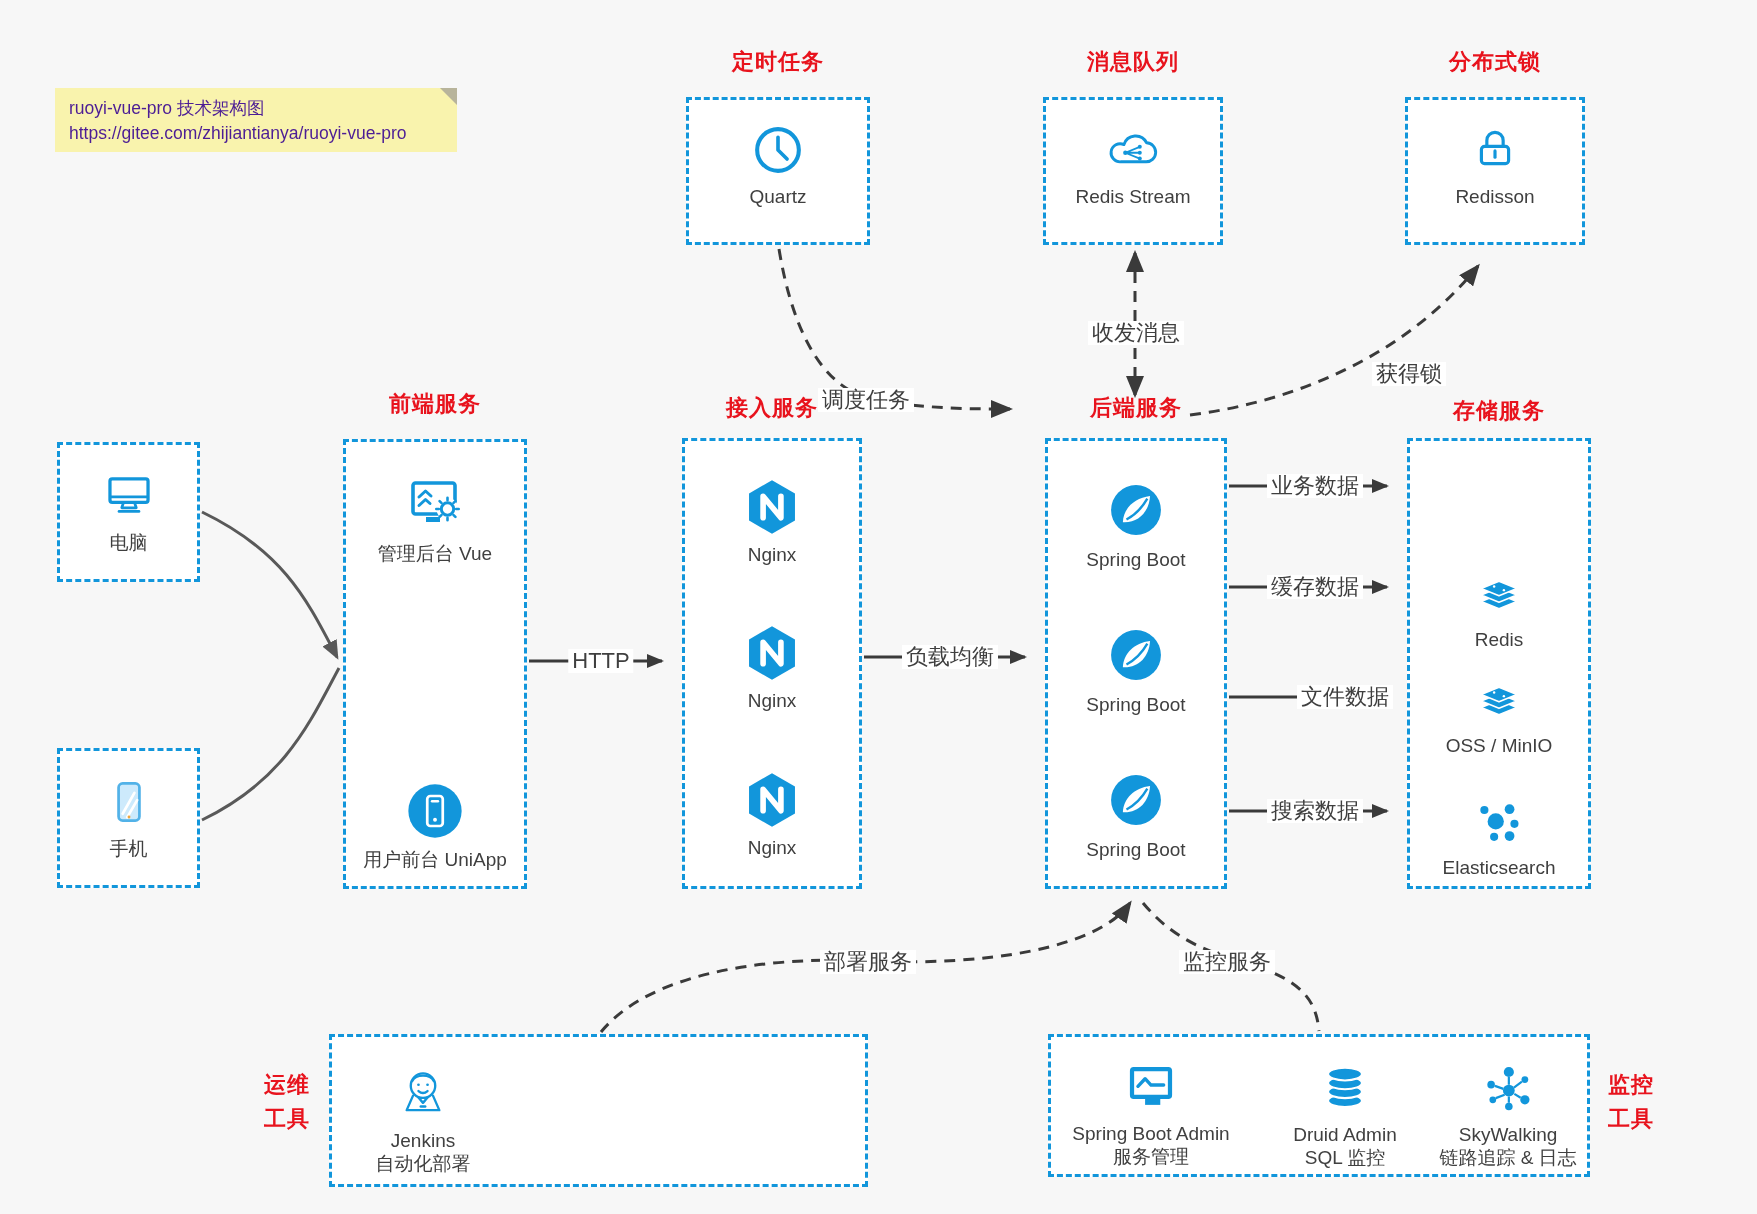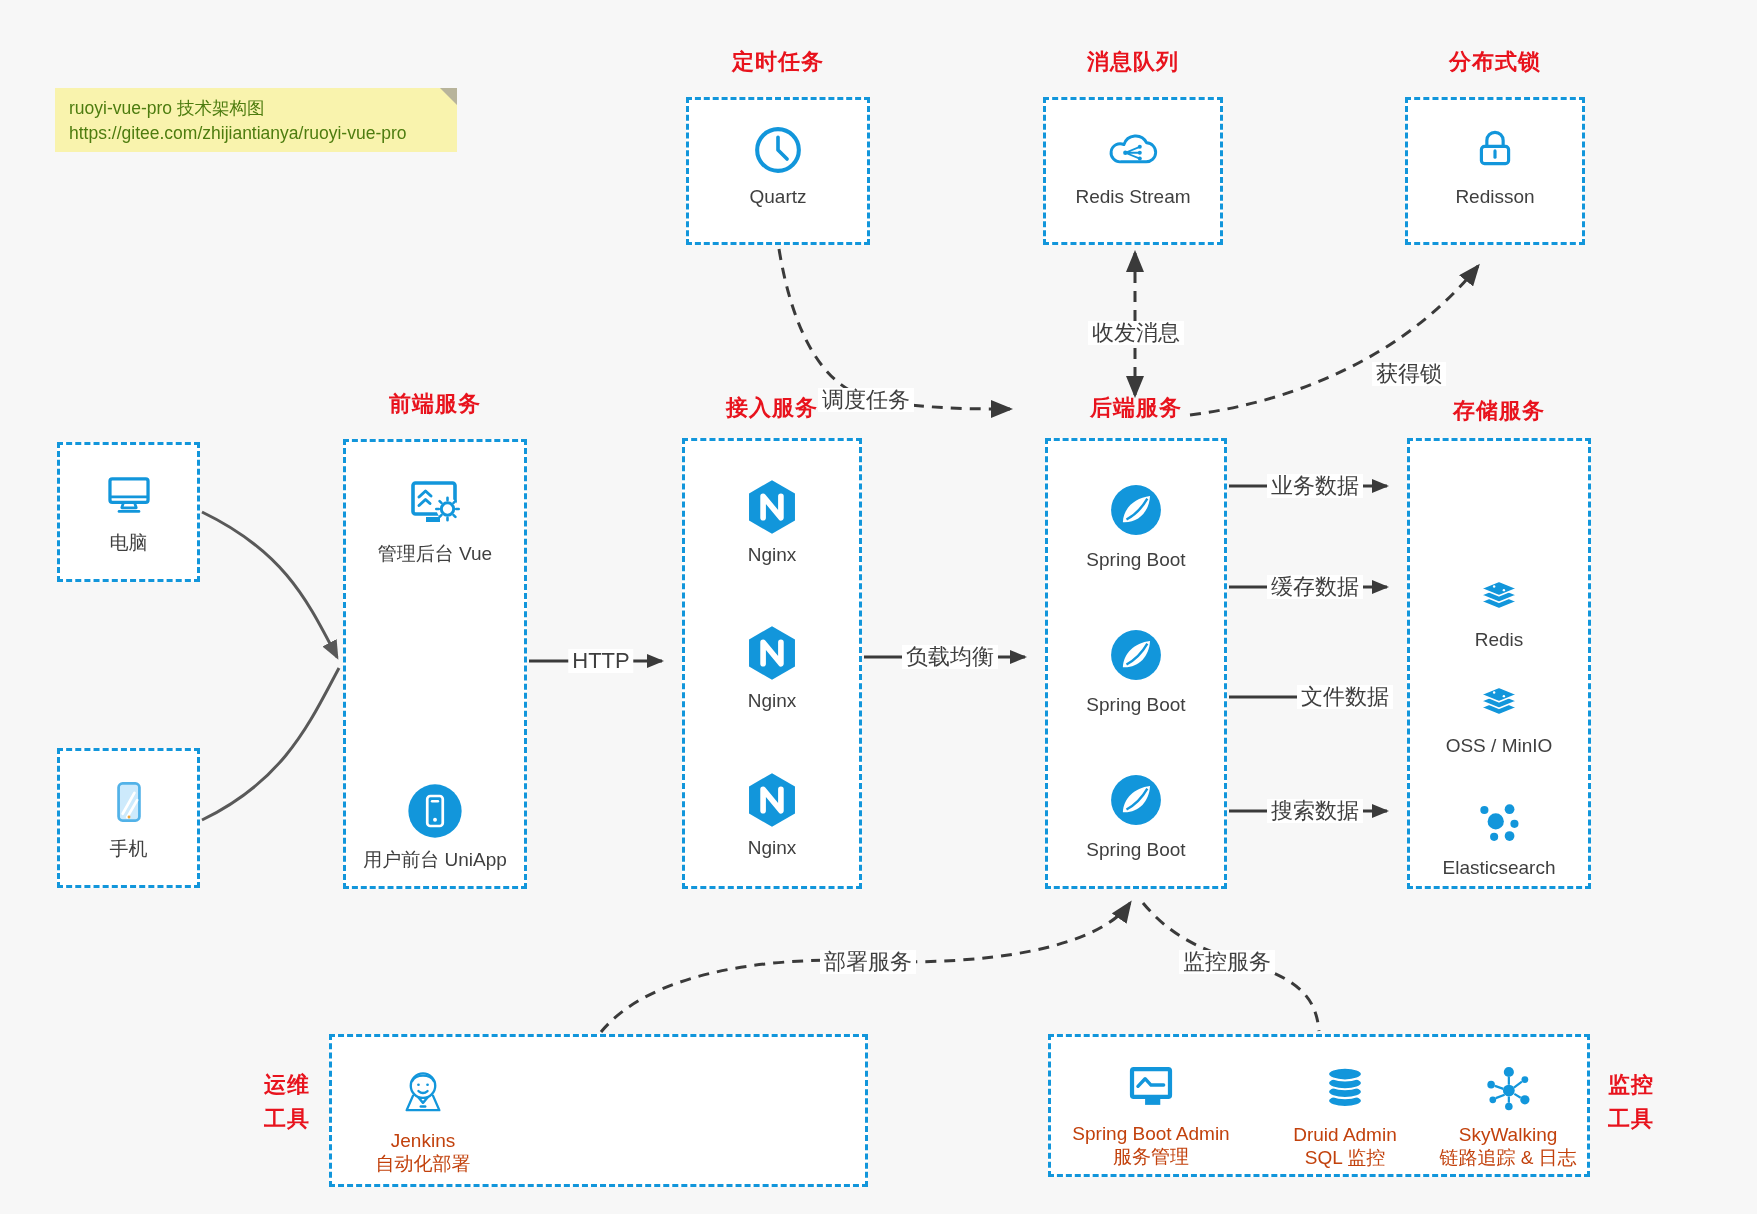--- a/index.html
+++ b/index.html
@@ -1,30 +1,30 @@
 <!DOCTYPE html>
 <html><head>
 <meta charset="utf-8">
 <style>
   html,body{margin:0;padding:0;background:#f7f7f7;}
   .canvas{position:relative;width:1757px;height:1214px;background:#f7f7f7;
           font-family:"Liberation Sans","DejaVu Sans",sans-serif;overflow:hidden;}
   .dbox{position:absolute;border:3px dashed #1296db;background:#ffffff;box-sizing:border-box;}
   .node{position:absolute;left:0;right:0;display:flex;flex-direction:column;align-items:center;gap:7px;}
   .node .lbl{font-size:19px;color:#3f3f3f;white-space:nowrap;line-height:22px;}
-  .node .lbl2{font-size:19px;color:#c2410c;white-space:nowrap;line-height:23px;text-align:center;}
+  .node .lbl2{font-size:19px;color:#404040;white-space:nowrap;line-height:23px;text-align:center;}
   .sec-title{position:absolute;transform:translate(-50%,-50%);color:#e8131d;font-weight:bold;
              font-size:22px;white-space:nowrap;letter-spacing:1px;}
   .side-title{position:absolute;transform:translateX(-50%);color:#e8131d;font-weight:bold;
               font-size:22px;line-height:34px;text-align:center;letter-spacing:1px;}
   .chip{position:absolute;transform:translate(-50%,-50%);background:#ffffff;padding:1px 4px;
         font-size:22px;color:#3f3f3f;white-space:nowrap;line-height:22px;}
   .wires{position:absolute;left:0;top:0;pointer-events:none;}
   .note{position:absolute;left:55px;top:88px;width:402px;height:64px;background:#f9f3ad;
-        box-sizing:border-box;padding:8px 0 0 14px;font-size:17.5px;line-height:1.45;color:#4d7c0f;}
+        box-sizing:border-box;padding:8px 0 0 14px;font-size:17.5px;line-height:1.45;color:#4c1d95;}
   .note .fold{position:absolute;top:0;right:0;width:0;height:0;
               border-top:17px solid #b8b49b;border-left:17px solid transparent;}
   .ic{display:block;}
 </style>
 </head>
 <body>
 
 <div class="canvas">
 
   <svg style="position:absolute;width:0;height:0" aria-hidden="true">

